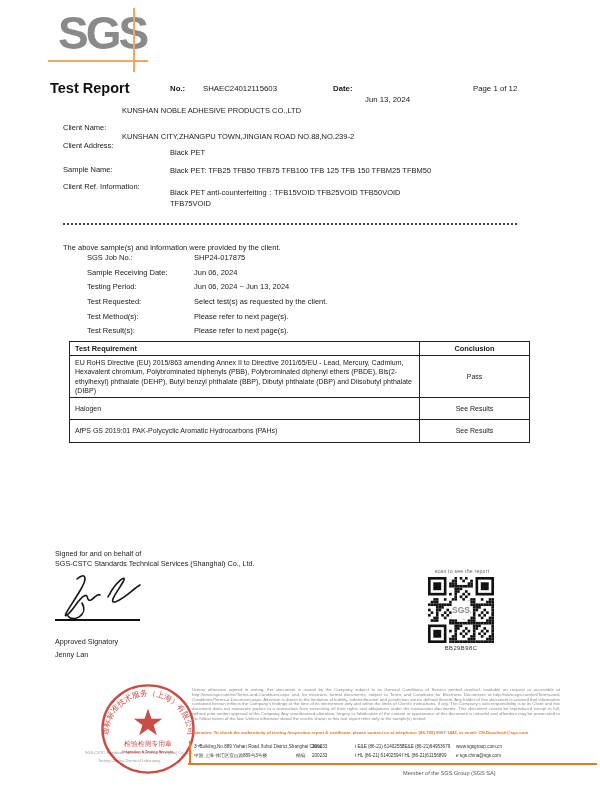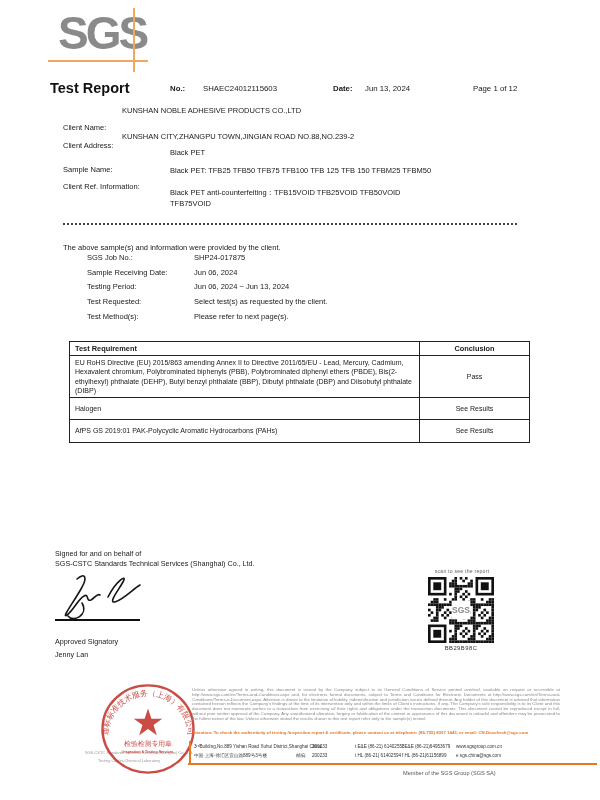--- a/index.html
+++ b/index.html
@@ -49,21 +49,21 @@
 <div class="page">
 
   <div class="abs logo-text" style="left:58px;top:10px;">SGS</div>
   <div class="abs hline" style="left:48px;top:60px;width:100px;"></div>
   <div class="abs vline" style="left:133px;top:8px;height:64px;"></div>
 
   <div class="abs title" style="left:50px;top:80px;">Test Report</div>
   <div class="abs hmeta bold" style="left:170px;top:84px;">No.:</div>
   <div class="abs hmeta" style="left:203px;top:84px;">SHAEC24012115603</div>
   <div class="abs hmeta bold" style="left:333px;top:84px;">Date:</div>
-  <div class="abs hmeta" style="left:365px;top:84px;">Jun 13, 2024</div>
+  <div class="abs hmeta" style="left:365px;top:95px;">Jun 13, 2024</div>
   <div class="abs hmeta" style="left:473px;top:84px;">Page 1 of 12</div>
 
   <div class="abs lbl" style="left:63px;top:106px;">Client Name:</div>
   <div class="abs val" style="left:122px;top:106px;">KUNSHAN NOBLE ADHESIVE PRODUCTS CO.,LTD</div>
   <div class="abs lbl" style="left:63px;top:124px;">Client Address:</div>
   <div class="abs val" style="left:122px;top:132px;">KUNSHAN CITY,ZHANGPU TOWN,JINGIAN ROAD NO.88,NO.239-2</div>
 
   <div class="abs lbl" style="left:63px;top:148px;">Sample Name:</div>
   <div class="abs val" style="left:170px;top:148px;">Black PET</div>
   <div class="abs lbl" style="left:63px;top:165px;">Client Ref. Information:</div>
@@ -80,20 +80,23 @@
       <span class="jl">Sample Receiving Date:</span><span class="jv">Jun 06, 2024</span>
     </div>
     <div class="jobrow">
       <span class="jl">Testing Period:</span><span class="jv">Jun 06, 2024 ~ Jun 13, 2024</span>
     </div>
     <div class="jobrow">
       <span class="jl">Test Requested:</span><span class="jv">Select test(s) as requested by the client.</span>
     </div>
     <div class="jobrow">
       <span class="jl">Test Method(s):</span><span class="jv">Please refer to next page(s).</span>
+    </div>
+    <div class="jobrow">
+      <span class="jl">Test Result(s):</span><span class="jv">Please refer to next page(s).</span>
     </div>
   </div>
 
   <div class="abs rtable" style="left:69px;top:341px;">
     <div class="hcell">Test Requirement</div>
     <div class="hcell ccol">Conclusion</div>
 
     <div class="cell rb">EU RoHS Directive (EU) 2015/863 amending Annex II to Directive 2011/65/EU - Lead, Mercury, Cadmium, Hexavalent chromium, Polybrominated biphenyls (PBB), Polybrominated diphenyl ethers (PBDE), Bis(2-ethylhexyl) phthalate (DEHP), Butyl benzyl phthalate (BBP), Dibutyl phthalate (DBP) and Diisobutyl phthalate (DIBP)</div>
     <div class="cell ccol rb">Pass</div>
 

